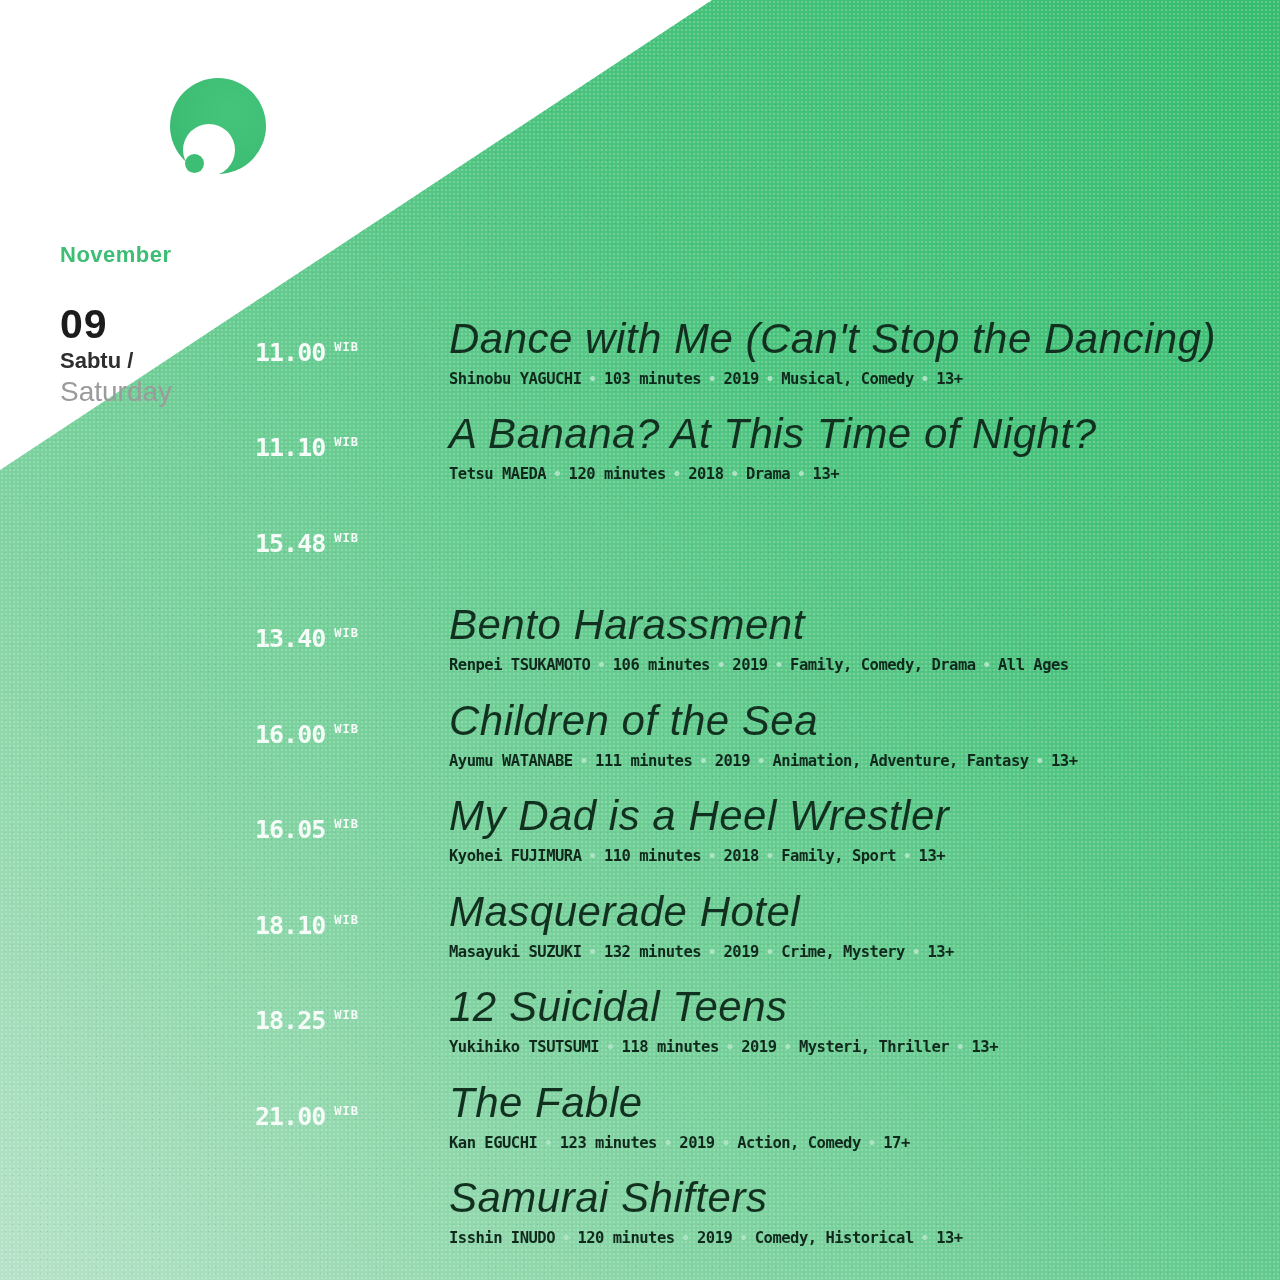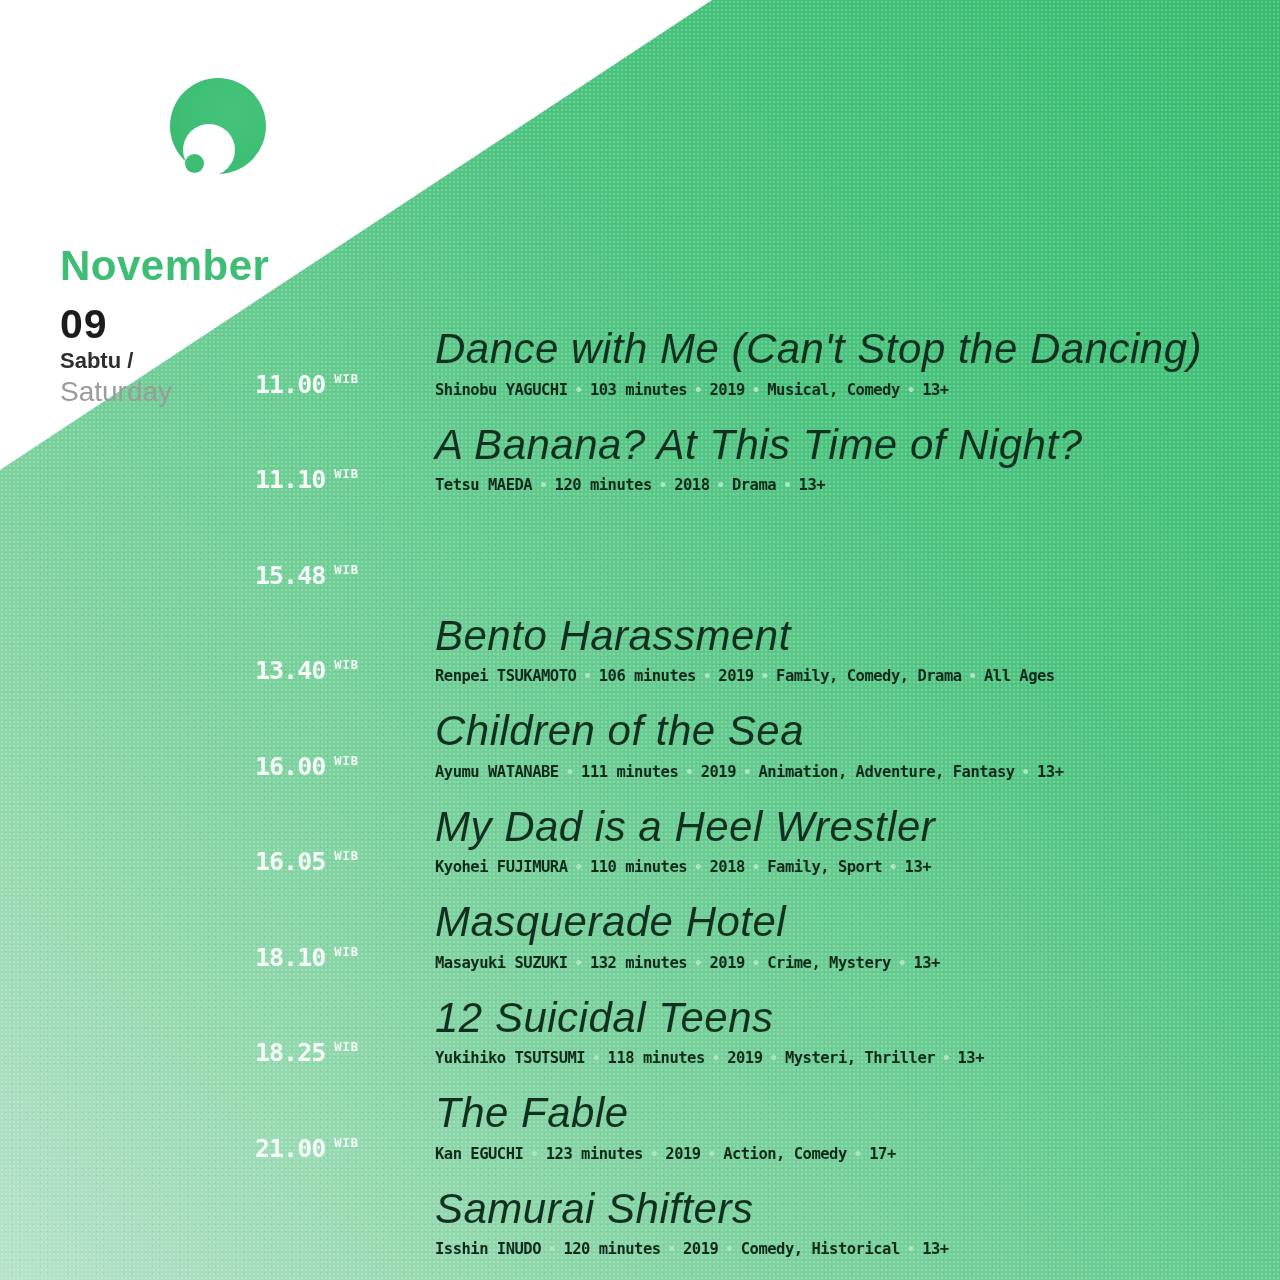--- a/index.html
+++ b/index.html
@@ -26,27 +26,27 @@
     background:#ffffff;
     clip-path:polygon(0 0,100% 0,0 100%);
   }
   
   .logo{position:absolute;left:170px;top:78px;width:100px;height:105px;}
   .logo .big{position:absolute;left:0;top:0;width:96px;height:96px;border-radius:50%;
     background:radial-gradient(circle at 65% 35%, #45c57c 0%, #3ebd75 60%, #35b46c 100%);}
   .logo .cut{position:absolute;left:13px;top:46px;width:52px;height:52px;border-radius:50%;background:#ffffff;}
   .logo .dot{position:absolute;left:15px;top:76px;width:19px;height:19px;border-radius:50%;background:#3ebd75;}
 
-  .month{position:absolute;left:60px;top:242px;font-size:42px;font-weight:700;letter-spacing:.5px;color:#3ebd75;}
+  .month{position:absolute;left:60px;top:242px;font-size:22px;font-weight:700;letter-spacing:.5px;color:#3ebd75;}
   .date-num{position:absolute;left:60px;top:301px;font-size:41px;font-weight:700;color:#1c1c1c;letter-spacing:1px;text-align:right;}
   .day-local{position:absolute;left:60px;top:348px;font-size:22px;font-weight:700;color:#2e2e2e;}
   .day-en{position:absolute;left:60px;top:376px;font-size:28px;font-weight:400;color:#9b9b9b;}
 
   .schedule{position:absolute;left:255px;top:303px;width:1000px;}
-  .entry{display:flex;align-items:flex-end;height:95.5px;}
+  .entry{display:flex;align-items:center;height:95.5px;gap:14px;}
   .time-col{flex:none;width:180px;padding-top:3px;white-space:nowrap;}
   .time{
     font-family:"DejaVu Sans Mono", monospace;
     font-weight:700;font-size:25px;letter-spacing:-1px;
     color:#f5fcf8;
   }
   .wib{
     font-family:"DejaVu Sans Mono", monospace;
     font-weight:700;font-size:12px;letter-spacing:1px;
     color:#f5fcf8;vertical-align:10px;margin-left:9px;

